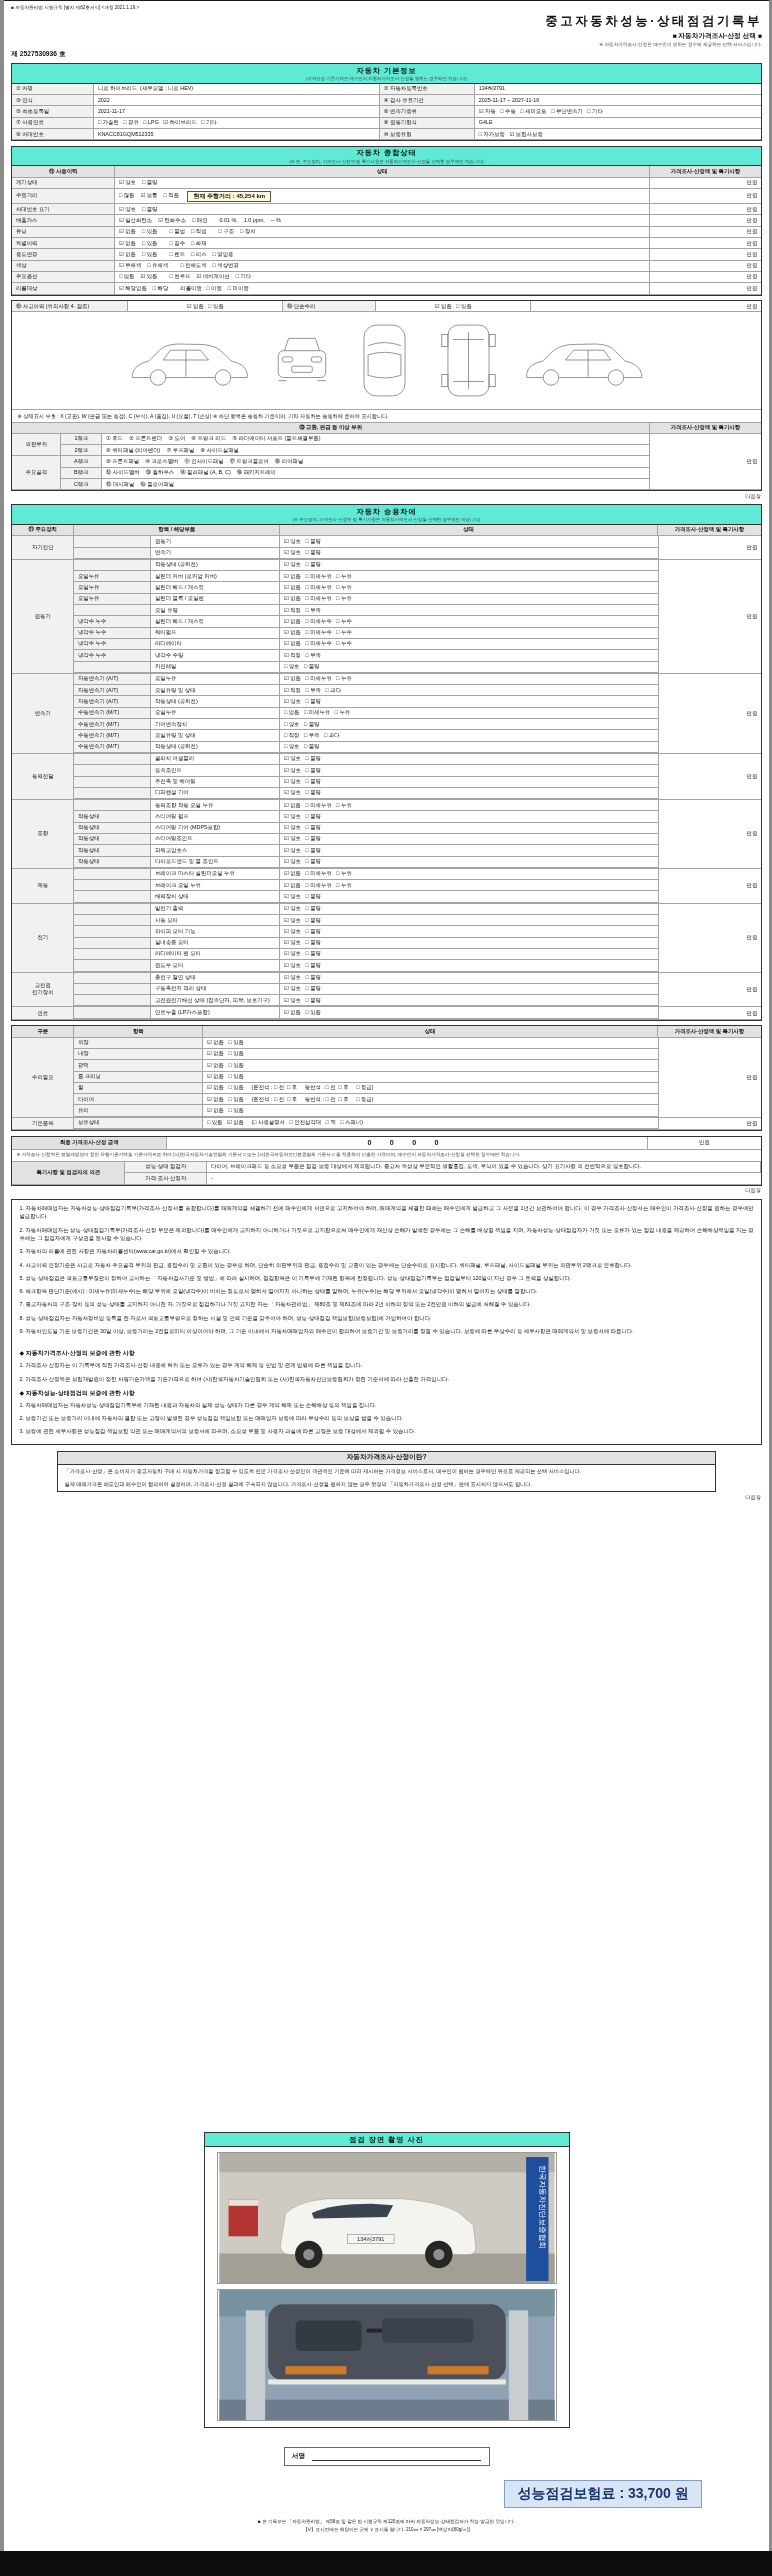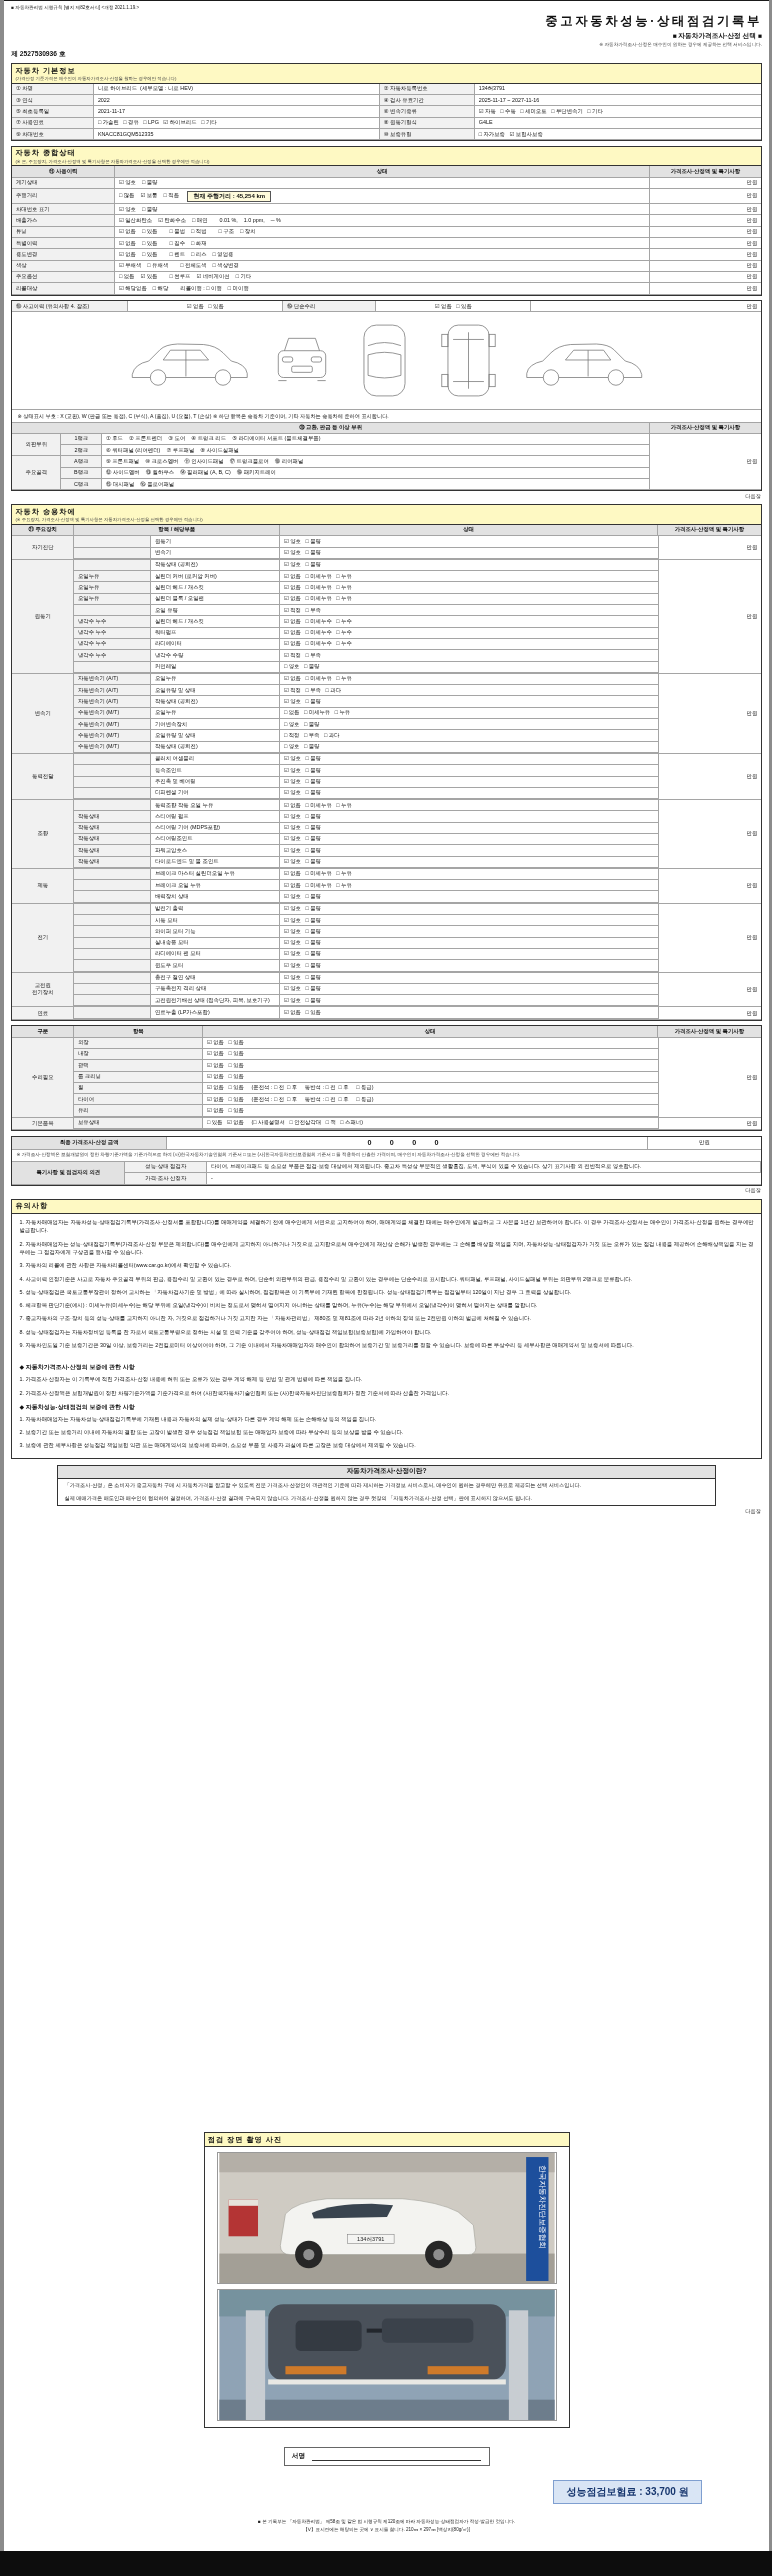--- a/index.html
+++ b/index.html
@@ -6,21 +6,21 @@
   html,body{width:773px;height:2576px}
   body{background:#8b8b8b;font-family:"Liberation Sans","DejaVu Sans",sans-serif;color:#111;position:relative;overflow:hidden}
   .page{position:absolute;left:4.1px;top:0;width:765px;height:2576px;background:#fff;border-top:1.5px solid #1a1a1a;padding:3.1px 7.2px;overflow:hidden}
   .refline{font-size:4.6px;color:#222;padding:1px 0}
   .titlebox{text-align:right;margin-top:2.1px}
   .doc-title{font-size:12.4px;font-weight:bold;letter-spacing:2.6px}
   .doc-sub{font-size:6.7px;font-weight:bold;margin-top:1.5px}
   .doc-note{font-size:4.6px;color:#444;margin-top:1px}
   .docno{display:flex;justify-content:space-between;align-items:flex-end;margin-top:3.1px;font-size:6.7px;font-weight:bold}
   .sec{border:0.8px solid #333;margin-top:4.6px;background:#fff}
-  .sechead{background:#fef9c3;border-bottom:0.5px solid #333;padding:1.5px 3.1px;font-weight:bold;font-size:7.2px;letter-spacing:1px}
+  .sechead{background:#5eead4;border-bottom:0.5px solid #333;text-align:center;padding:1.5px 3.1px;font-weight:bold;font-size:7.2px;letter-spacing:1px}
   .sechead small{display:block;font-weight:normal;font-size:4.4px;letter-spacing:0;color:#444;margin-top:0.5px}
   .g{display:grid;font-size:5.4px}
   .c{border-right:0.5px solid #a5a5a5;border-bottom:0.5px solid #a5a5a5;padding:1.5px 3.6px;display:flex;align-items:center;min-height:10.8px;white-space:pre-wrap;line-height:1.35}
   .noR{border-right:none}
   .lb{background:#f1f1f1}
   .hd{background:#e2e2e2;font-weight:bold;justify-content:center;text-align:center}
   .ct{justify-content:center;text-align:center}
   .price{justify-content:flex-end;color:#222}
   .hl{margin-left:8.2px;border:0.5px solid #555;background:#fffbdc;padding:0.5px 5.2px;font-weight:bold;font-size:6px}
   .hl:empty{display:none}
@@ -40,21 +40,21 @@
   .nst{font-size:6px;font-weight:bold;margin:5.2px 0 3.1px}
   .infobox{border:0.8px solid #333;margin:5.2px 46px 0}
   .infobox .ititle{display:block;text-align:center;font-weight:bold;font-size:6.7px;background:#e2e2e2;border-bottom:0.5px solid #333;padding:1.5px}
   .infobox p{font-size:5.2px;line-height:1.55;padding:2.6px 6.2px;text-align:justify}
   .photosbox{position:absolute;left:50%;transform:translateX(-50%);top:2131px;width:366px;border:0.8px solid #333;background:#fff}
   .photosbox .inner{padding:5.2px}
   .photo{display:block;margin:0 auto 5.2px;border:0.5px solid #999}
   .signbox{position:absolute;left:50%;transform:translateX(-50%);top:2446px;width:206px;display:flex;align-items:flex-end;gap:7.2px;border:0.5px solid #666;padding:4.1px 7.2px}
   .signlab{font-size:6.7px;font-weight:bold}
   .signline{flex:1;border-bottom:0.5px solid #333;height:9.3px}
-  .premium{position:absolute;right:67px;top:2479px;background:#d9e5f5;border:0.5px solid #7f9fd0;color:#17366e;padding:4.1px 12.4px;font-size:10px;font-weight:bold}
+  .premium{position:absolute;right:67px;top:2479px;background:#d9e5f5;border:0.5px solid #7f9fd0;color:#17366e;padding:4.1px 12.4px;font-size:14px;font-weight:bold}
   .footer{position:absolute;left:0;top:2517px;width:100%;text-align:center;font-size:4.6px;color:#222;line-height:1.7}
   .blackbar{position:absolute;left:0;bottom:0;width:773px;height:25px;background:#0d0d0d;z-index:5}
 </style>
 </head>
 <body>
 
 <div class="page">
 
   <div class="refline">■ 자동차관리법 시행규칙 [별지 제82호서식] &lt;개정 2021.1.19.&gt;</div>
 
@@ -416,21 +416,20 @@
       <div class="c hd" style="grid-column:1;grid-row:1/3">특기사항 및 점검자의 의견</div>
       <div class="c lb ct">성능·상태 점검자</div>
       <div class="c">타이어, 브레이크패드 등 소모성 부품은 점검·보증 대상에서 제외됩니다. 중고차 특성상 부분적인 생활흠집, 도색, 부식이 있을 수 있습니다. 상기 표기사항 외 전반적으로 양호합니다.</div>
       <div class="c lb ct">가격·조사 산정자</div>
       <div class="c noR">-</div>
     </div>
   </div>
   <div class="nextpg">다음장</div>
 
   <div class="sec">
-    <div class="sechead">유의사항</div>
     <div class="nbody">
 
     <div class="ni">1. 자동차매매업자는 자동차성능·상태점검기록부(가격조사·산정서를 포함합니다)를 매매계약을 체결하기 전에 매수인에게 서면으로 고지하여야 하며, 매매계약을 체결한 때에는 매수인에게 발급하고 그 사본을 1년간 보관하여야 합니다. 이 경우 가격조사·산정서는 매수인이 가격조사·산정을 원하는 경우에만 발급합니다.</div>
         <div class="ni">2. 자동차매매업자는 성능·상태점검기록부(가격조사·산정 부분은 제외합니다)를 매수인에게 고지하지 아니하거나 거짓으로 고지함으로써 매수인에게 재산상 손해가 발생한 경우에는 그 손해를 배상할 책임을 지며, 자동차성능·상태점검자가 거짓 또는 오류가 있는 점검 내용을 제공하여 손해배상책임을 지는 경우에는 그 점검자에게 구상권을 행사할 수 있습니다.</div>
         <div class="ni">3. 자동차의 리콜에 관한 사항은 자동차리콜센터(www.car.go.kr)에서 확인할 수 있습니다.</div>
         <div class="ni">4. 사고이력 인정기준은 사고로 자동차 주요골격 부위의 판금, 용접수리 및 교환이 있는 경우로 하며, 단순히 외판부위의 판금, 용접수리 및 교환이 있는 경우에는 단순수리로 표시합니다. 쿼터패널, 루프패널, 사이드실패널 부위는 외판부위 2랭크로 분류합니다.</div>
         <div class="ni">5. 성능·상태점검은 국토교통부장관이 정하여 고시하는 「자동차검사기준 및 방법」에 따라 실시하며, 점검항목은 이 기록부에 기재된 항목에 한정됩니다. 성능·상태점검기록부는 점검일부터 120일이 지난 경우 그 효력을 상실합니다.</div>
         <div class="ni">6. 체크항목 판단기준(예시) : 미세누유(미세누수)는 해당 부위에 오일(냉각수)이 비치는 정도로서 맺혀서 떨어지지 아니하는 상태를 말하며, 누유(누수)는 해당 부위에서 오일(냉각수)이 맺혀서 떨어지는 상태를 말합니다.</div>
         <div class="ni">7. 중고자동차의 구조·장치 등의 성능·상태를 고지하지 아니한 자, 거짓으로 점검하거나 거짓 고지한 자는 「자동차관리법」 제80조 및 제81조에 따라 2년 이하의 징역 또는 2천만원 이하의 벌금에 처해질 수 있습니다.</div>
         <div class="ni">8. 성능·상태점검자는 자동차정비업 등록을 한 자로서 국토교통부령으로 정하는 시설 및 인력 기준을 갖추어야 하며, 성능·상태점검 책임보험(보증보험)에 가입하여야 합니다.</div>

